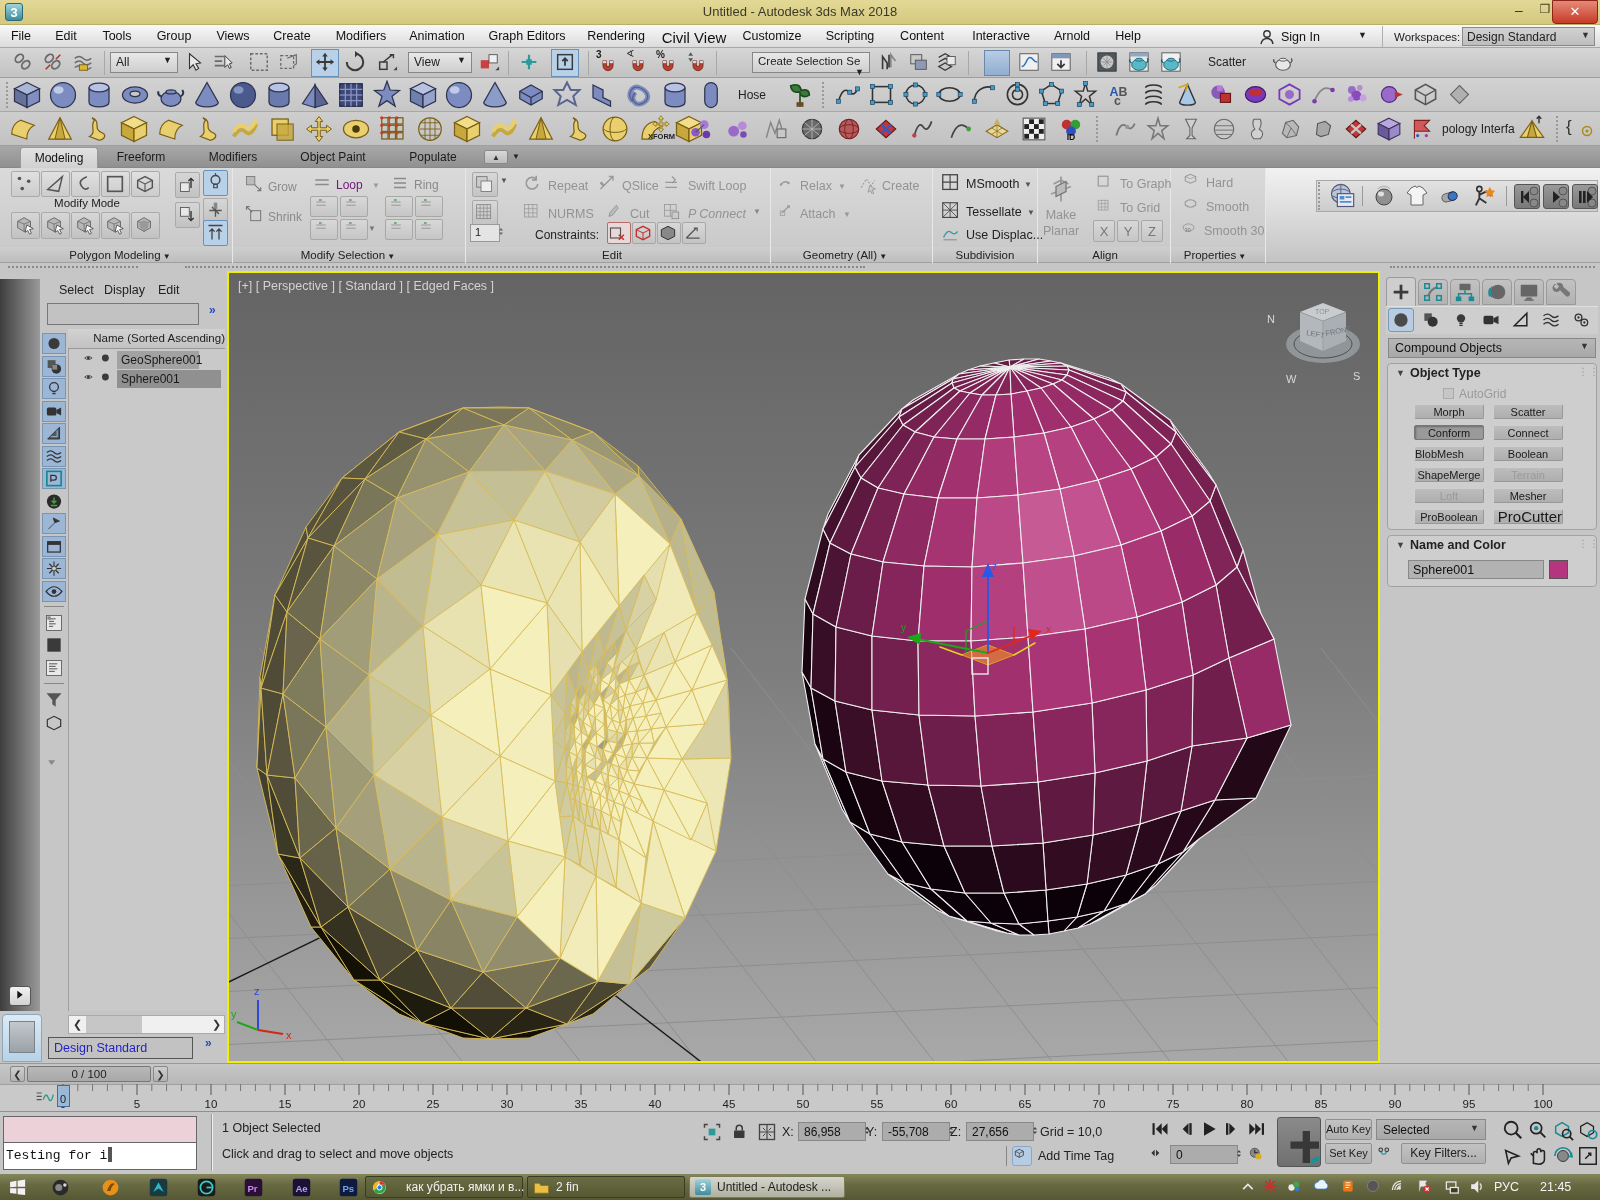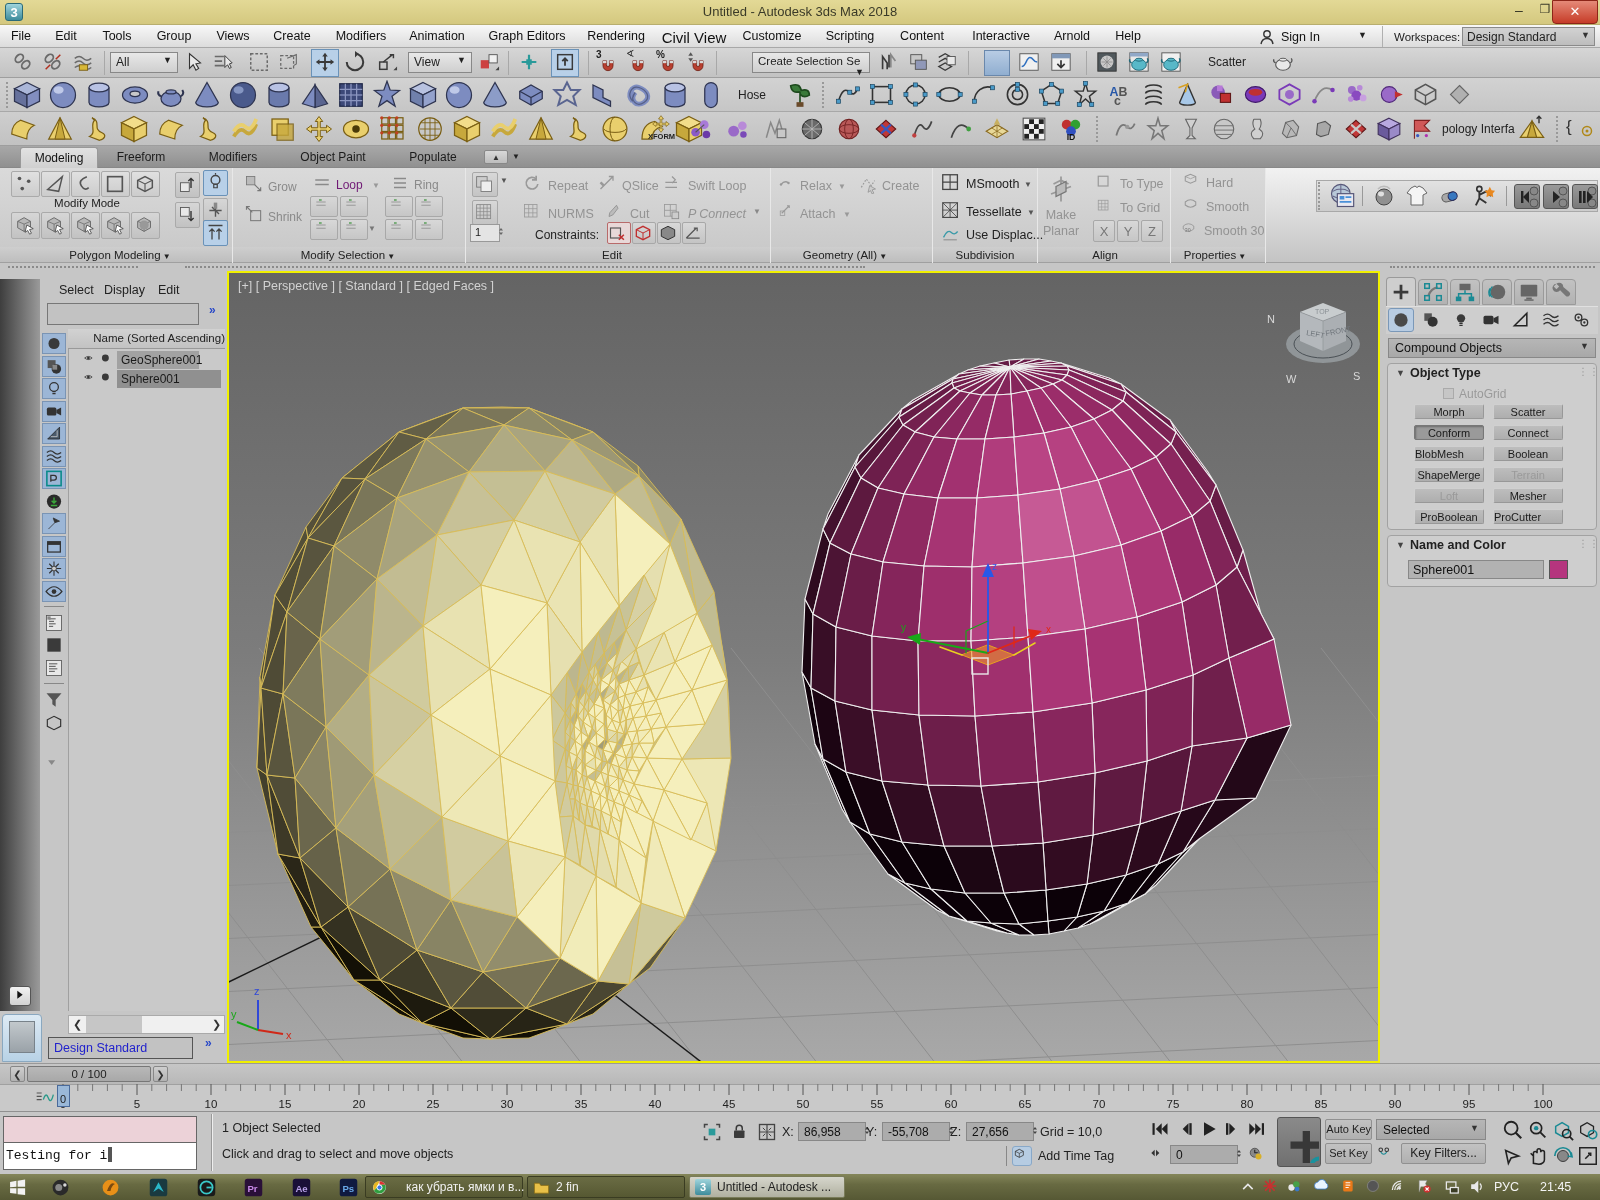--- a/index.html
+++ b/index.html
@@ -841,21 +841,21 @@
 <div class="tx" style="left:966px;top:228px;font-size:12.5px;color:#222;">Use Displac...</div>
 <svg class="ab" style="left:1046px;top:172px" width="30" height="34" viewBox="0 0 24 24">
     <path d="M12 2 v20 M6 8 L12 5 L18 8 M4 16 L20 10" stroke="#999" stroke-width="1.4" fill="none"></path>
     <path d="M8 10 L16 6 L16 14 L8 18 Z" fill="#bbb" stroke="#777"></path>
   </svg>
 <div class="tx" style="left:1061px;top:208px;transform:translateX(-50%);font-size:12.5px;color:#939393;">Make</div>
 <div class="tx" style="left:1061px;top:224px;transform:translateX(-50%);font-size:12.5px;color:#939393;">Planar</div>
 <svg class="ab" style="left:1096px;top:174px" width="18" height="18" viewBox="0 0 24 24">
     <rect x="3" y="3" width="13" height="13" fill="none" stroke="#999" stroke-width="1.6"></rect>
   </svg>
-<div class="tx" style="left:1120px;top:177px;font-size:12.5px;color:#939393;">To Type</div>
+<div class="tx" style="left:1120px;top:177px;font-size:12.5px;color:#939393;">To Graph</div>
 <svg class="ab" style="left:1096px;top:198px" width="18" height="18" viewBox="0 0 24 24">
     <rect x="3" y="3" width="13" height="13" fill="none" stroke="#999"></rect>
     <path d="M3 7.5 h13 M3 12 h13 M7.5 3 v13 M12 3 v13" stroke="#999" stroke-width="0.8"></path>
   </svg>
 <div class="tx" style="left:1120px;top:201px;font-size:12.5px;color:#939393;">To Grid</div>
 <div class="ab" style="left:1093px;top:220px;width:22px;height:22px;background:linear-gradient(#d8d8d8,#c6c6c6);border:1px solid #a8a8a8;border-radius:2px;font-size:13px;color:#777;text-align:center;line-height:21px;">X</div>
 <div class="ab" style="left:1117px;top:220px;width:22px;height:22px;background:linear-gradient(#d8d8d8,#c6c6c6);border:1px solid #a8a8a8;border-radius:2px;font-size:13px;color:#777;text-align:center;line-height:21px;">Y</div>
 <div class="ab" style="left:1141px;top:220px;width:22px;height:22px;background:linear-gradient(#d8d8d8,#c6c6c6);border:1px solid #a8a8a8;border-radius:2px;font-size:13px;color:#777;text-align:center;line-height:21px;">Z</div>
 <svg class="ab" style="left:1182px;top:172px" width="20" height="18" viewBox="0 0 24 24">
     <path d="M3 6 L10 3 L17 6 L17 12 L10 15 L3 12 Z" fill="none" stroke="#999" stroke-width="1.4"></path>
@@ -1769,21 +1769,21 @@
 <div class="ab" style="left:1493px;top:404px;width:70px;height:15px;background:linear-gradient(#bdbdbd,#aeaeae);border:1px solid #989898;border-top-color:#d0d0d0;border-left-color:#d0d0d0;border-radius:2px;font-size:11px;color:#1a1a1a;text-align:center;line-height:14px;">Scatter</div>
 <div class="ab" style="left:1414px;top:425px;width:70px;height:15px;background:#9a9a9a;border:1px solid #777;box-shadow:inset 1px 1px 2px rgba(0,0,0,0.3);border-radius:2px;font-size:11px;color:#1a1a1a;text-align:center;line-height:14px;">Conform</div>
 <div class="ab" style="left:1493px;top:425px;width:70px;height:15px;background:linear-gradient(#bdbdbd,#aeaeae);border:1px solid #989898;border-top-color:#d0d0d0;border-left-color:#d0d0d0;border-radius:2px;font-size:11px;color:#1a1a1a;text-align:center;line-height:14px;">Connect</div>
 <div class="ab" style="left:1414px;top:446px;width:70px;height:15px;background:linear-gradient(#bdbdbd,#aeaeae);border:1px solid #989898;border-top-color:#d0d0d0;border-left-color:#d0d0d0;border-radius:2px;font-size:11px;color:#1a1a1a;text-align:left;line-height:14px;">BlobMesh</div>
 <div class="ab" style="left:1493px;top:446px;width:70px;height:15px;background:linear-gradient(#bdbdbd,#aeaeae);border:1px solid #989898;border-top-color:#d0d0d0;border-left-color:#d0d0d0;border-radius:2px;font-size:11px;color:#1a1a1a;text-align:center;line-height:14px;">Boolean</div>
 <div class="ab" style="left:1414px;top:467px;width:70px;height:15px;background:linear-gradient(#bdbdbd,#aeaeae);border:1px solid #989898;border-top-color:#d0d0d0;border-left-color:#d0d0d0;border-radius:2px;font-size:11px;color:#1a1a1a;text-align:center;line-height:14px;">ShapeMerge</div>
 <div class="ab" style="left:1493px;top:467px;width:70px;height:15px;background:linear-gradient(#bdbdbd,#aeaeae);border:1px solid #989898;border-top-color:#d0d0d0;border-left-color:#d0d0d0;border-radius:2px;font-size:11px;color:#9a9a9a;text-align:center;line-height:14px;">Terrain</div>
 <div class="ab" style="left:1414px;top:488px;width:70px;height:15px;background:linear-gradient(#bdbdbd,#aeaeae);border:1px solid #989898;border-top-color:#d0d0d0;border-left-color:#d0d0d0;border-radius:2px;font-size:11px;color:#9a9a9a;text-align:center;line-height:14px;">Loft</div>
 <div class="ab" style="left:1493px;top:488px;width:70px;height:15px;background:linear-gradient(#bdbdbd,#aeaeae);border:1px solid #989898;border-top-color:#d0d0d0;border-left-color:#d0d0d0;border-radius:2px;font-size:11px;color:#1a1a1a;text-align:center;line-height:14px;">Mesher</div>
 <div class="ab" style="left:1414px;top:509px;width:70px;height:15px;background:linear-gradient(#bdbdbd,#aeaeae);border:1px solid #989898;border-top-color:#d0d0d0;border-left-color:#d0d0d0;border-radius:2px;font-size:11px;color:#1a1a1a;text-align:center;line-height:14px;">ProBoolean</div>
-<div class="ab" style="left:1493px;top:509px;width:70px;height:15px;background:linear-gradient(#bdbdbd,#aeaeae);border:1px solid #989898;border-top-color:#d0d0d0;border-left-color:#d0d0d0;border-radius:2px;font-size:11px;color:#1a1a1a;text-align:left;line-height:14px;">ProCutter</div>
+<div class="ab" style="left:1493px;top:509px;width:70px;height:15px;background:linear-gradient(#bdbdbd,#aeaeae);border:1px solid #989898;border-top-color:#d0d0d0;border-left-color:#d0d0d0;border-radius:2px;font-size:15px;color:#1a1a1a;text-align:right;line-height:14px;">ProCutter</div>
 <div class="ab" style="left:1387px;top:535px;width:210px;height:52px;background:#cecece;border:1px solid #a2a2a2;border-radius:4px;"></div>
 <div class="tx" style="left:1396px;top:540px;font-size:9px;color:#444;">▼</div>
 <div class="tx" style="left:1410px;top:538px;font-size:12.5px;font-weight:bold;color:#222;">Name and Color</div>
 <div class="tx" style="left:1578px;top:538px;font-size:10px;color:#999;letter-spacing:1px;">⋮⋮</div>
 <div class="ab" style="left:1408px;top:560px;width:136px;height:19px;background:#b2b2b2;border:1px solid #888;font-size:12.5px;color:#111;padding:2px 4px;">Sphere001</div>
 <div class="ab" style="left:1549px;top:560px;width:19px;height:19px;background:#b5357e;border:1px solid #555;"></div>
 <div class="ab" style="left:0;top:1063px;width:1600px;height:21px;background:linear-gradient(#c6c6c6,#b8b8b8);border-top:1px solid #999;"></div>
 <div class="ab" style="left:10px;top:1066px;width:15px;height:16px;background:linear-gradient(#cecece,#b2b2b2);border:1px solid #888;border-radius:2px;font-size:10px;color:#333;text-align:center;line-height:15px;">❮</div>
 <div class="ab" style="left:27px;top:1066px;width:124px;height:16px;background:linear-gradient(#b8b8b8,#a8a8a8);border:1px solid #777;border-radius:2px;font-size:11.5px;color:#222;text-align:center;line-height:15px;">0 / 100</div>
 <div class="ab" style="left:153px;top:1066px;width:15px;height:16px;background:linear-gradient(#cecece,#b2b2b2);border:1px solid #888;border-radius:2px;font-size:10px;color:#333;text-align:center;line-height:15px;">❯</div>
@@ -1997,21 +1997,21 @@
     <circle cx="9" cy="9" r="6" fill="#888" stroke="#444"></circle>
     <path d="M9 5 v4 h4" stroke="#222" fill="none" stroke-width="1.4"></path>
     <circle cx="14" cy="14" r="4" fill="#d8b028"></circle>
   </svg>
 <div class="ab" style="left:1277px;top:1117px;width:44px;height:50px;background:linear-gradient(#8a8a8a,#707070);border:1px solid #555;border-radius:3px;"></div>
 <svg class="ab" style="left:1281px;top:1121px" width="38" height="42" viewBox="0 0 24 24">
     <path d="M16 5 v24 M6 14 h20" stroke="#383838" stroke-width="4.6"></path>
     <circle cx="24" cy="27" r="4.6" fill="none" stroke="#19929e" stroke-width="2.6"></circle>
     <path d="M28 30 L35 37 M31.5 33.5 l3.5 -2.5" stroke="#19929e" stroke-width="2.6"></path>
   </svg>
-<div class="ab" style="left:1325px;top:1119px;width:47px;height:21px;background:linear-gradient(#c2c2c2,#b0b0b0);border:1px solid #909090;border-radius:2px;font-size:11px;color:#222;text-align:right;line-height:19px;">Auto Key</div>
+<div class="ab" style="left:1325px;top:1119px;width:47px;height:21px;background:linear-gradient(#c2c2c2,#b0b0b0);border:1px solid #909090;border-radius:2px;font-size:11px;color:#222;text-align:left;line-height:19px;">Auto Key</div>
 <div class="ab" style="left:1325px;top:1143px;width:47px;height:21px;background:linear-gradient(#c2c2c2,#b0b0b0);border:1px solid #909090;border-radius:2px;font-size:11px;color:#222;text-align:center;line-height:19px;">Set Key</div>
 <div class="ab" style="left:1376px;top:1119px;width:110px;height:21px;background:linear-gradient(#b6b6b6,#a8a8a8);border:1px solid #888;font-size:12px;color:#111;padding:3px 6px;">Selected<span style="float:right;font-size:9px;color:#333;">▼</span></div>
 <svg class="ab" style="left:1376px;top:1146px" width="20" height="18" viewBox="0 0 24 24">
     <circle cx="5" cy="5" r="2.4" fill="none" stroke="#333" stroke-width="1.4"></circle>
     <circle cx="13" cy="5" r="2.4" fill="none" stroke="#333" stroke-width="1.4"></circle>
     <path d="M5 8 Q9 14 13 8" fill="none" stroke="#1a8a94" stroke-width="1.6"></path>
   </svg>
 <div class="ab" style="left:1401px;top:1143px;width:85px;height:21px;background:linear-gradient(#c2c2c2,#b0b0b0);border:1px solid #909090;border-radius:2px;font-size:12px;color:#222;text-align:center;line-height:19px;">Key Filters...</div>
 <svg class="ab" style="left:1502px;top:1119px" width="22" height="22" viewBox="0 0 24 24">
     <circle cx="10" cy="10" r="7" fill="none" stroke="#222" stroke-width="2"></circle>

